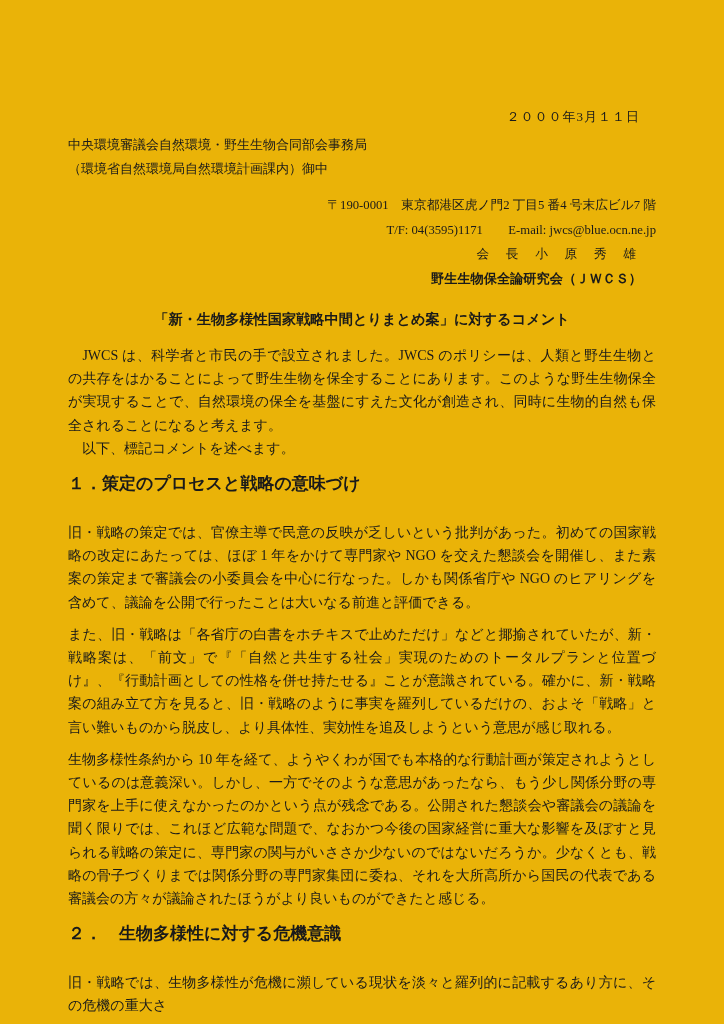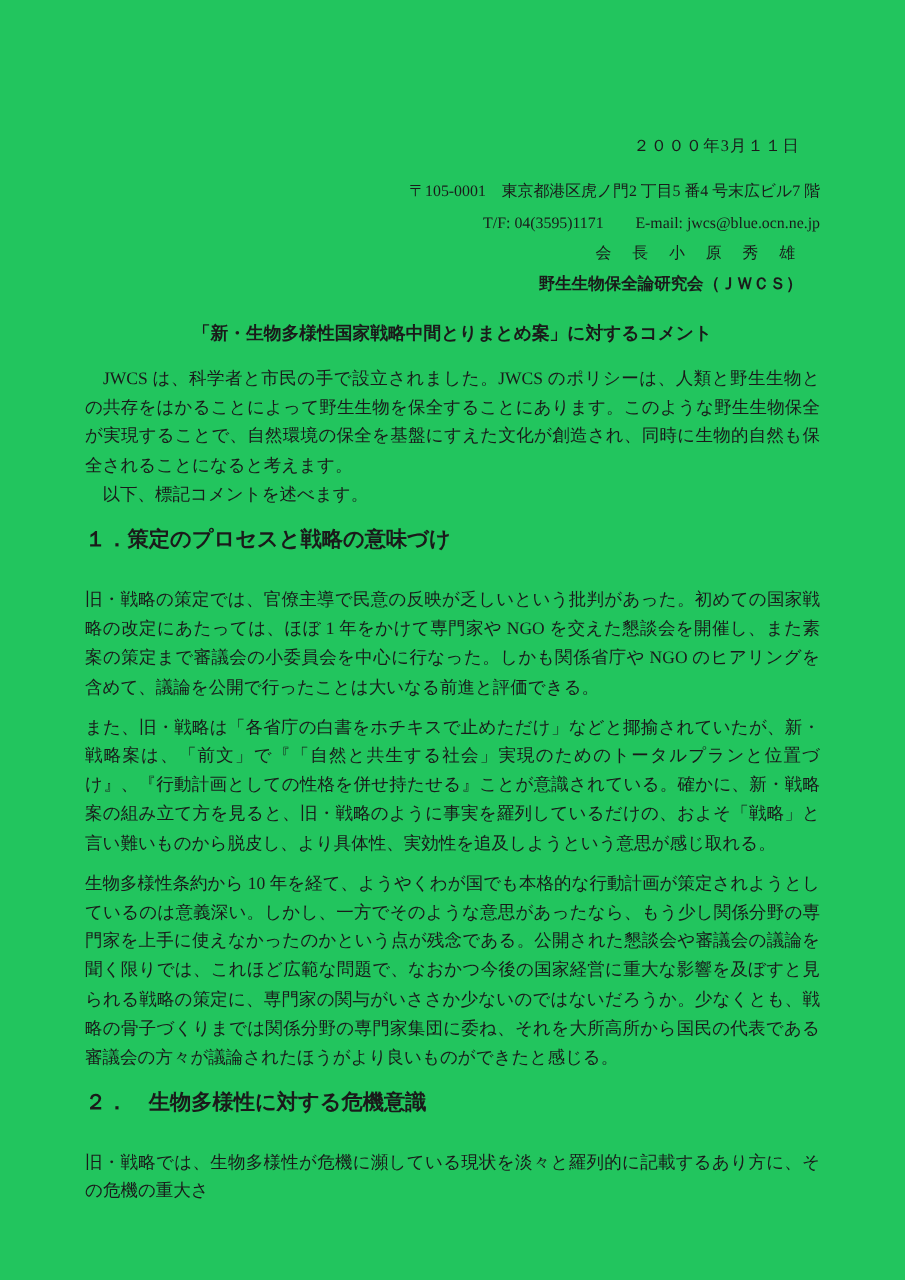--- a/index.html
+++ b/index.html
@@ -12,21 +12,21 @@
     height: 1024px;
     overflow: hidden;
     font-family: "Liberation Serif", "DejaVu Serif", serif;
     color: #1a1a1a;
   }
   .page {
     box-sizing: border-box;
     width: 724px;
     height: 1024px;
     padding: 104px 68px 0 68px;
-    background: #22c55e;
+    background: #eab308;
   }
   .date {
     text-align: right;
     font-size: 13px;
     line-height: 25px;
     padding-right: 16px;
     letter-spacing: 1px;
   }
   .recipient {
     margin-top: 4px;
@@ -78,23 +78,27 @@
     margin: 12px 0 25px 0;
   }
 </style>
 </head>
 <body>
 
 <div class="page">
 
   <div class="date">２０００年3月１１日</div>
 
+  <div class="recipient">
+    <div class="line">中央環境審議会自然環境・野生生物合同部会事務局</div>
+    <div class="line">（環境省自然環境局自然環境計画課内）御中</div>
+  </div>
 
   <div class="sender">
-    <div class="line">〒105-0001　東京都港区虎ノ門2 丁目5 番4 号末広ビル7 階</div>
+    <div class="line">〒190-0001　東京都港区虎ノ門2 丁目5 番4 号末広ビル7 階</div>
     <div class="line">T/F: 04(3595)1171　　E-mail: jwcs@blue.ocn.ne.jp</div>
     <div class="line president">会　長　小　原　秀　雄</div>
     <div class="line org">野生生物保全論研究会（ＪＷＣＳ）</div>
   </div>
 
   <h1 class="doc-title">「新・生物多様性国家戦略中間とりまとめ案」に対するコメント</h1>
 
   <p class="para first">　JWCS は、科学者と市民の手で設立されました。JWCS のポリシーは、人類と野生生物との共存をはかることによって野生生物を保全することにあります。このような野生生物保全が実現することで、自然環境の保全を基盤にすえた文化が創造され、同時に生物的自然も保全されることになると考えます。</p>
 
   <p class="para flush">　以下、標記コメントを述べます。</p>

